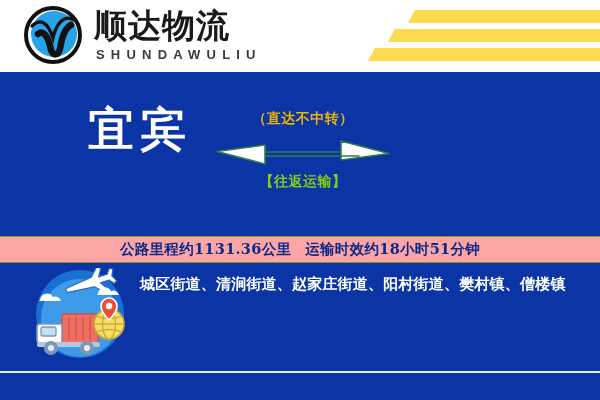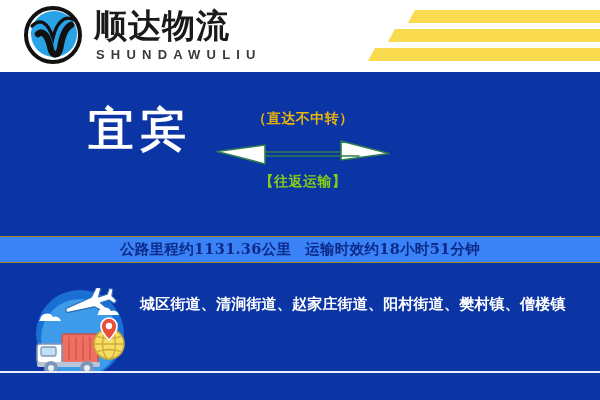--- a/index.html
+++ b/index.html
@@ -127,42 +127,42 @@
     letter-spacing: 0.5px;
     margin-top: 5px;
     white-space: nowrap;
   }
 
   
   .yellow-bar {
     position: absolute;
     left: 0; top: 236px;
     width: 600px; height: 27px;
-    background: #3b82f6;
+    background: #fca5a5;
     display: flex;
     align-items: center;
     justify-content: center;
     border-top: 1px solid #9a8a20;
     border-bottom: 1px solid #9a8a20;
     box-sizing: border-box;
   }
   .yellow-bar-text {
     font-family: "DejaVu Serif", "Liberation Serif", serif;
     font-size: 14.5px;
     font-weight: 700;
     color: #0b2a8a;
     letter-spacing: 0.3px;
     white-space: nowrap;
   }
   .gap { display: inline-block; width: 14px; }
 
   
   .footer {
     position: absolute;
-    left: 0; top: 278px;
+    left: 0; top: 258px;
     width: 600px; height: 109px;
   }
   .illus {
     position: absolute;
     left: 24px; top: 10px;
     width: 112px; height: 92px;
   }
   .illus svg { display: block; }
   .districts {
     position: absolute;

